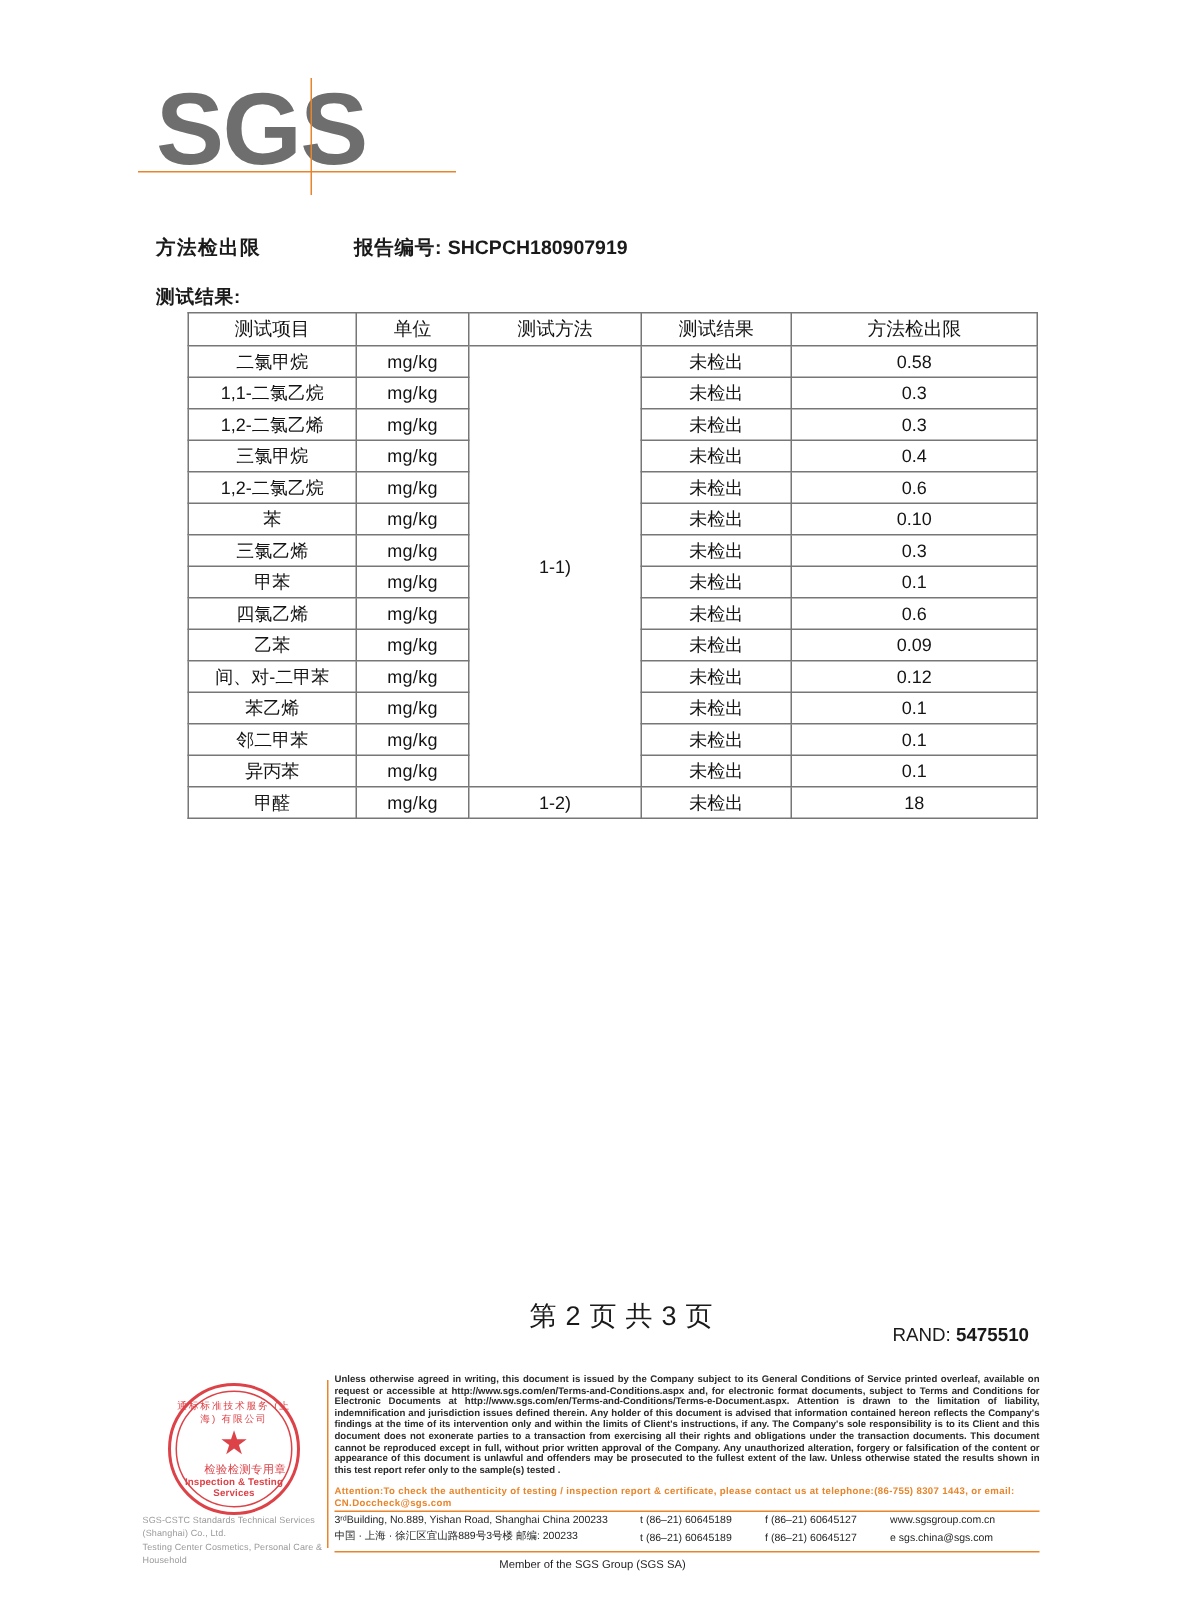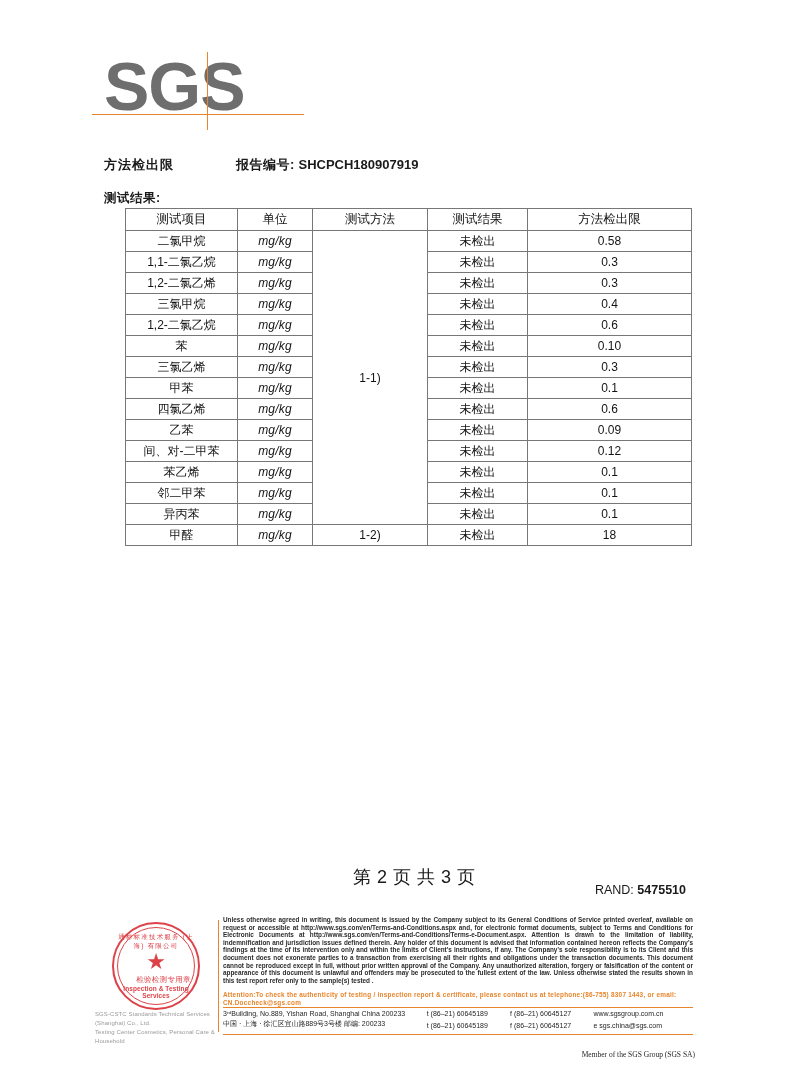--- a/index.html
+++ b/index.html
@@ -106,21 +106,21 @@
   table.results thead td {
     height: 21px;
     font-size: 12.5px;
   }
   col.c-item   { width: 112px; }
   col.c-unit   { width: 75px; }
   col.c-method { width: 115px; }
   col.c-result { width: 100px; }
   col.c-limit  { width: 164px; }
 
-  .cell-unit  { font-size: 11.5px; letter-spacing: 0.2px; font-style: italic; }
+  .cell-unit  { font-size: 11.5px; letter-spacing: 0.2px; }
   .cell-method{ font-size: 12px; }
   .cell-limit { font-size: 12px; }
 
   
   .page-no {
     position: absolute;
     left: 353px;
     top: 865px;
     font-size: 18px;
     letter-spacing: 0.5px;
@@ -278,26 +278,25 @@
     position: absolute;
     left: 128px;
     top: 122px;
     width: 470px;
     height: 1px;
     background: #e8842a;
   }
   .member {
     position: absolute;
     left: 0;
-    top: 138px;
+    top: 126px;
     width: 600px;
-    text-align: right;
+    text-align: center;
     font-size: 7.5px;
     color: #1f1f1f;
-    font-family: Liberation Serif, serif;
   }
 </style>
 </head>
 <body>
 
 <div class="page">
 
   <div class="logo-block">
     <div class="sgs-word">SGS</div>
     <div class="reg-h"></div>

